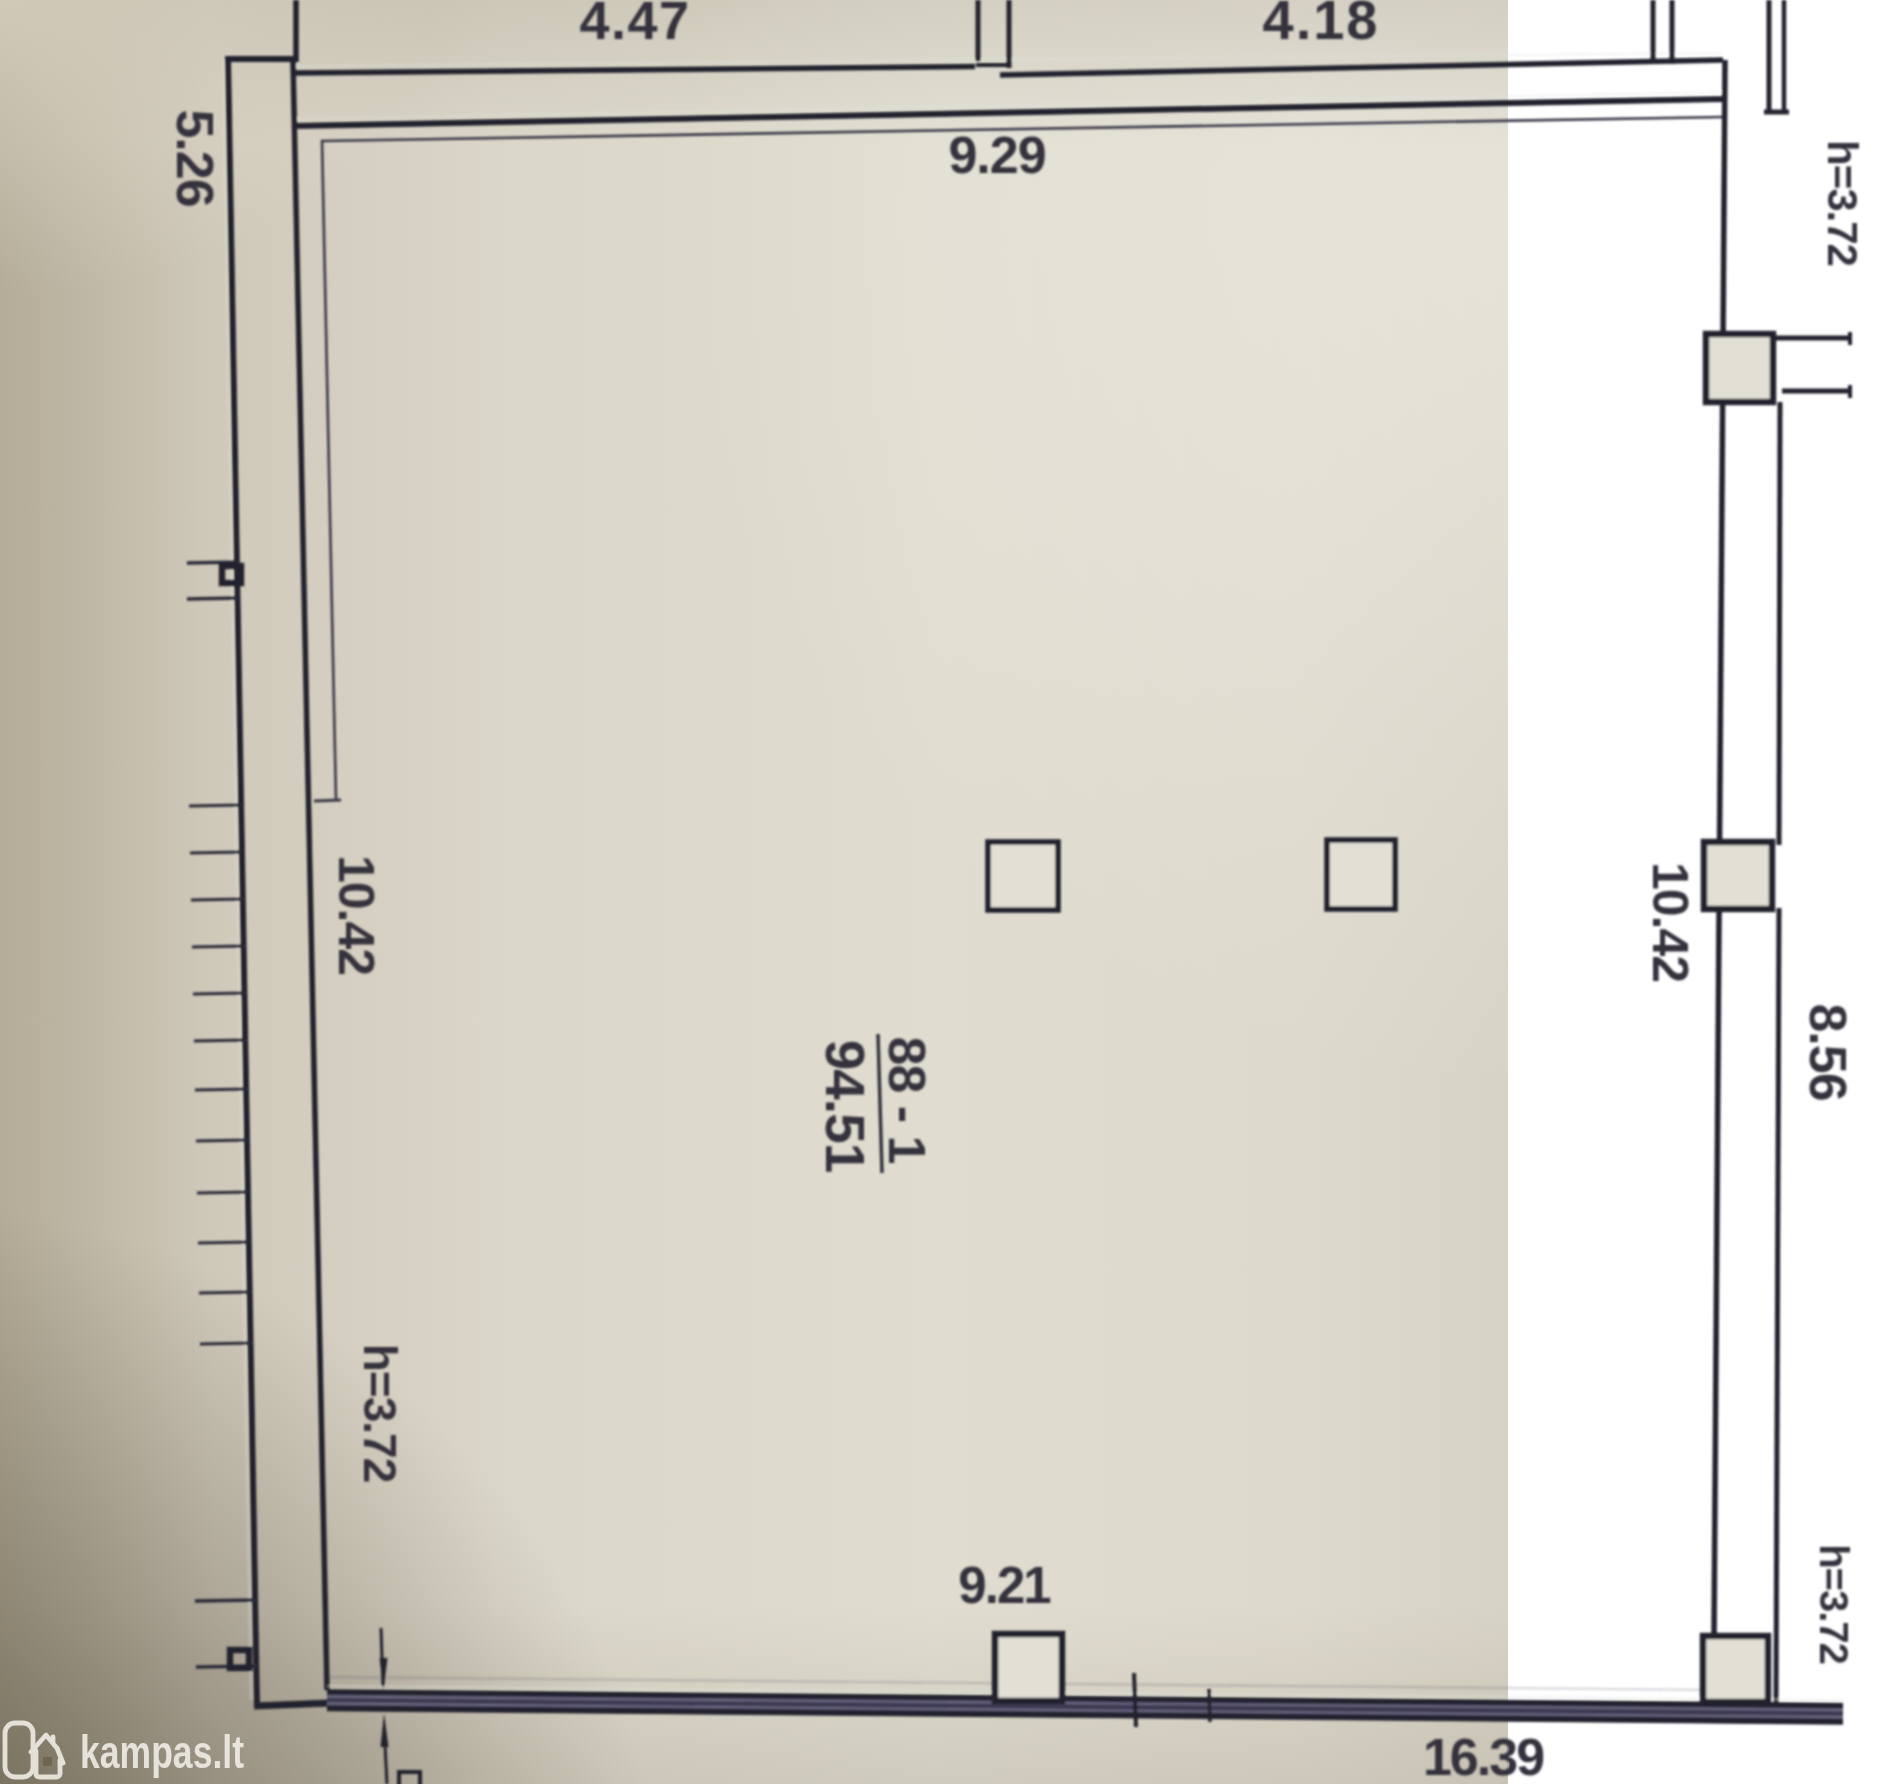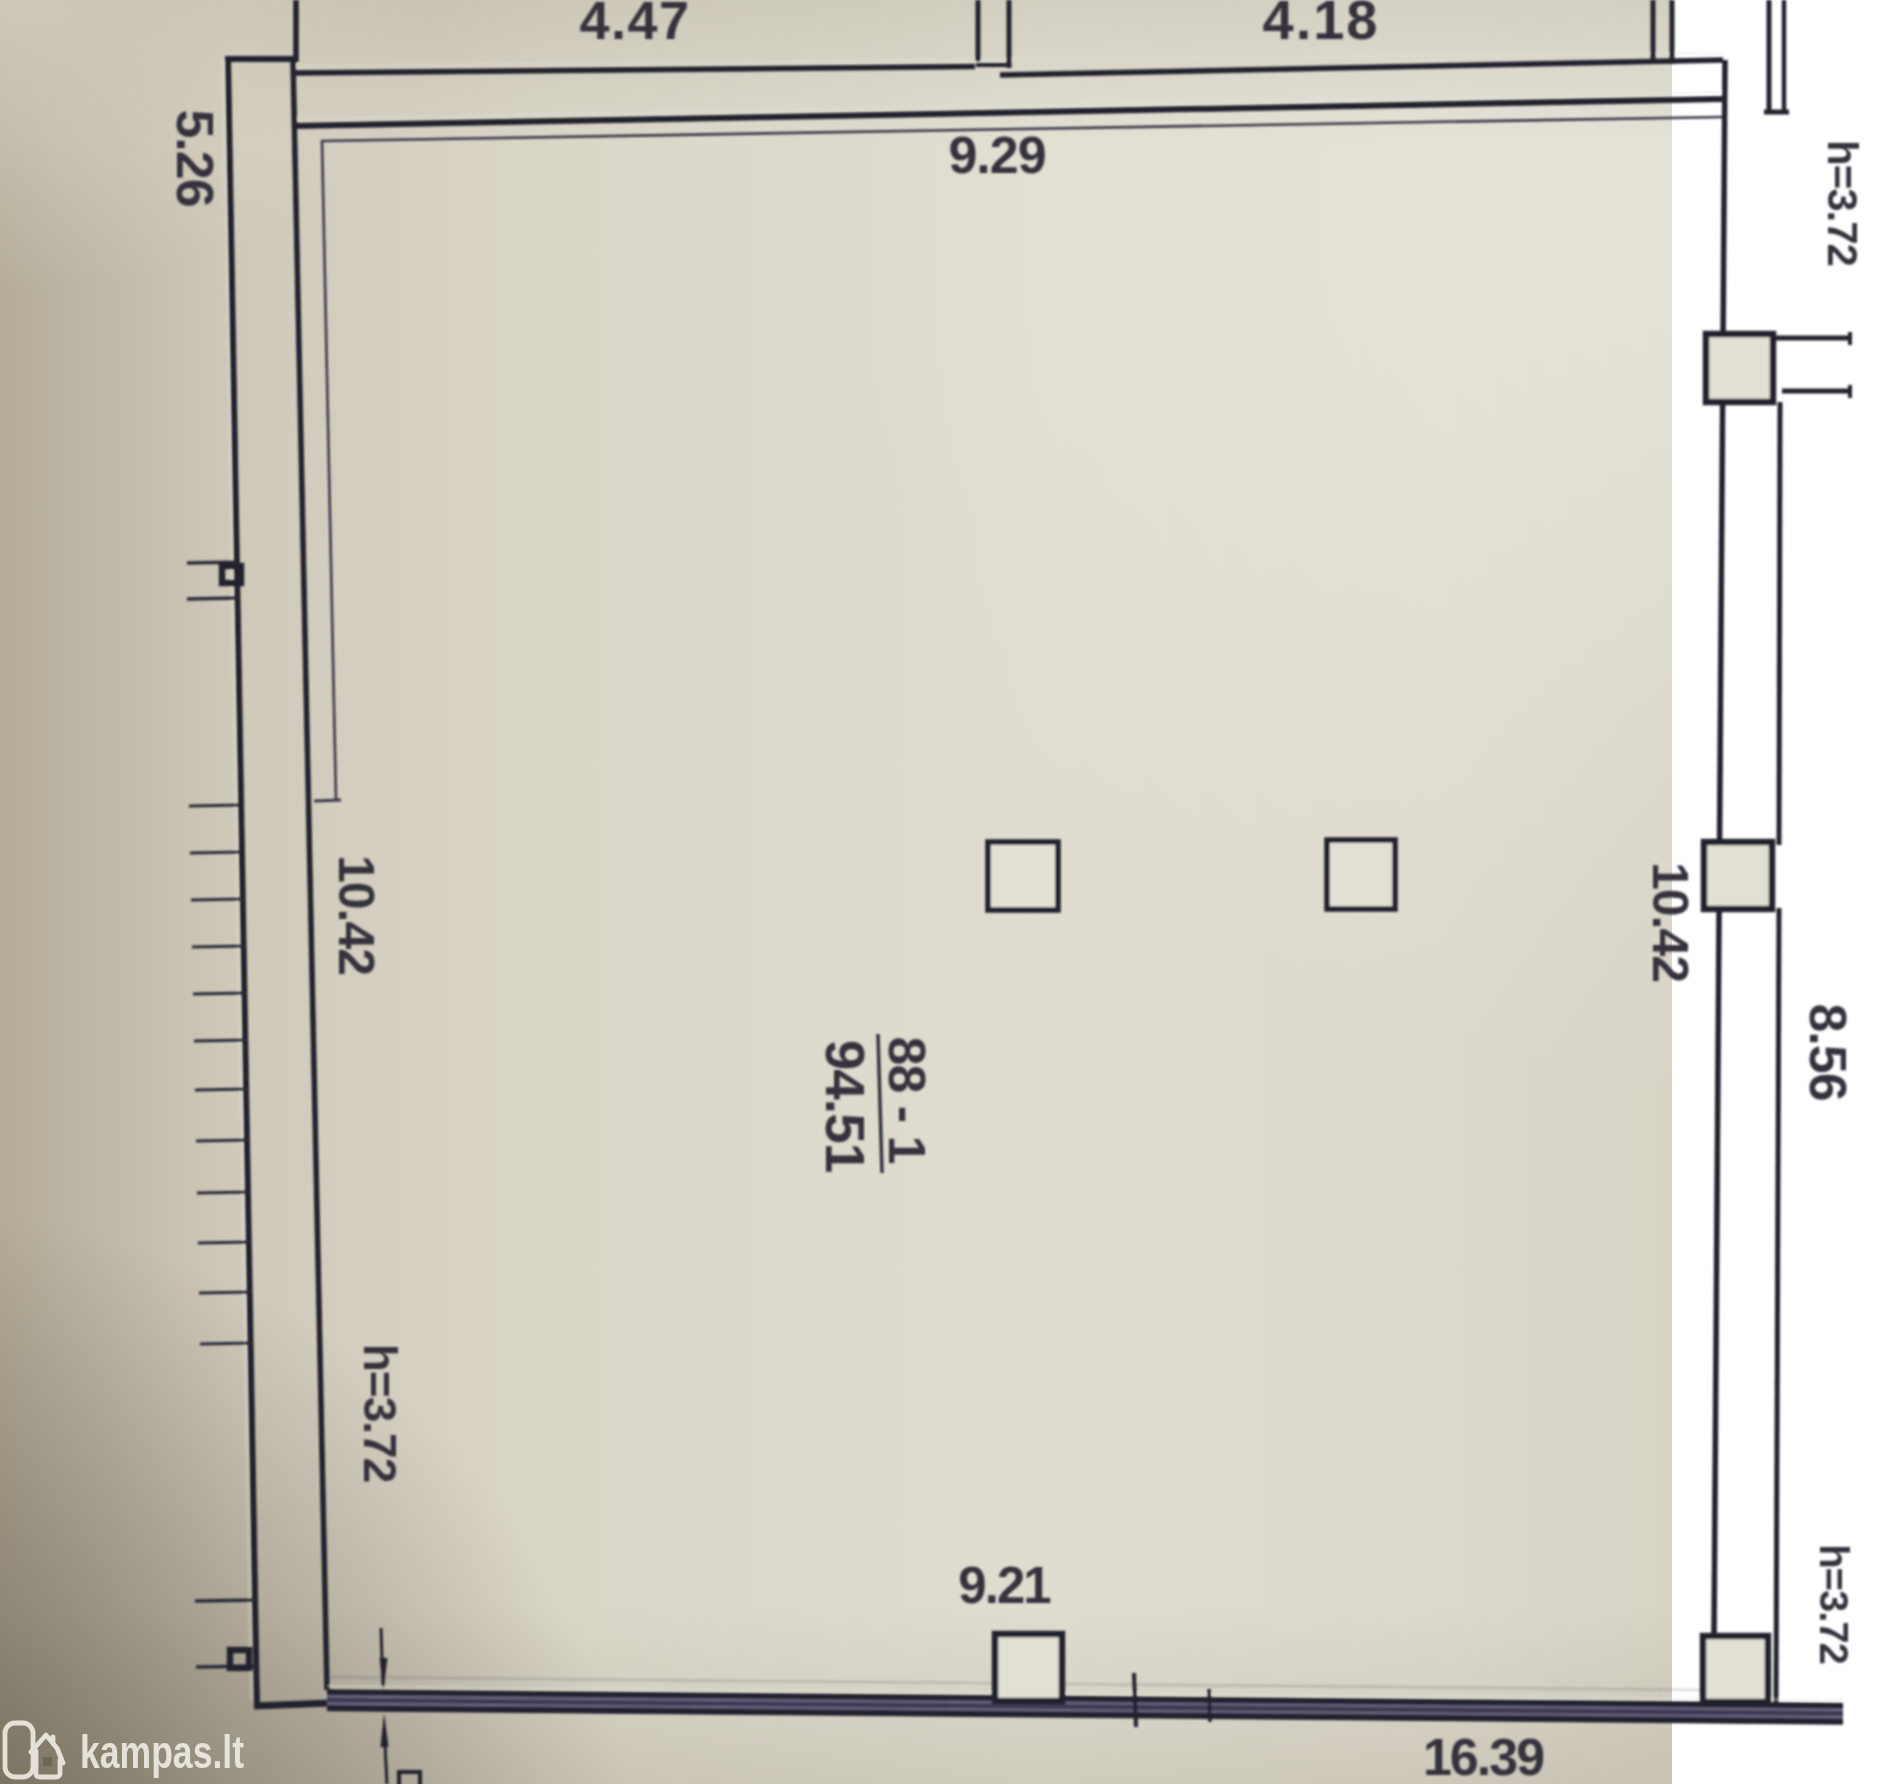--- a/index.html
+++ b/index.html
@@ -1,17 +1,17 @@
 <!DOCTYPE html>
 <html><head>
 <meta charset="utf-8">
 <style>
   html,body{margin:0;padding:0;}
   body{width:1900px;height:1784px;overflow:hidden;font-family:"Liberation Sans",sans-serif;}
-  .page{position:relative;width:1672px;height:1784px;
+  .page{position:relative;width:1508px;height:1784px;
     background-image:
       radial-gradient(circle 1150px at -6% 110%, rgba(62,54,38,0.58), rgba(62,54,38,0.26) 38%, rgba(62,54,38,0) 66%),
       radial-gradient(ellipse 620px 420px at 0% 0%, rgba(236,230,216,0.55), rgba(236,230,216,0) 70%),
       linear-gradient(to bottom, rgba(150,143,122,0.20), rgba(150,143,122,0) 8%),
       linear-gradient(to bottom, rgba(120,112,92,0) 90%, rgba(120,112,92,0.16) 100%),
       radial-gradient(circle 1300px at 103% 12%, rgba(242,240,233,0.55), rgba(242,240,233,0) 68%),
       linear-gradient(to right, #b4ac98 0%, #cfc9ba 14%, #dad6c8 33%, #e0ddd0 62%, #ddd9cc 86%, #d7d3c5 100%);
   }
   svg g.dims text{font-family:"Liberation Sans",sans-serif;fill:#34323e;font-weight:600;}
 </style>

